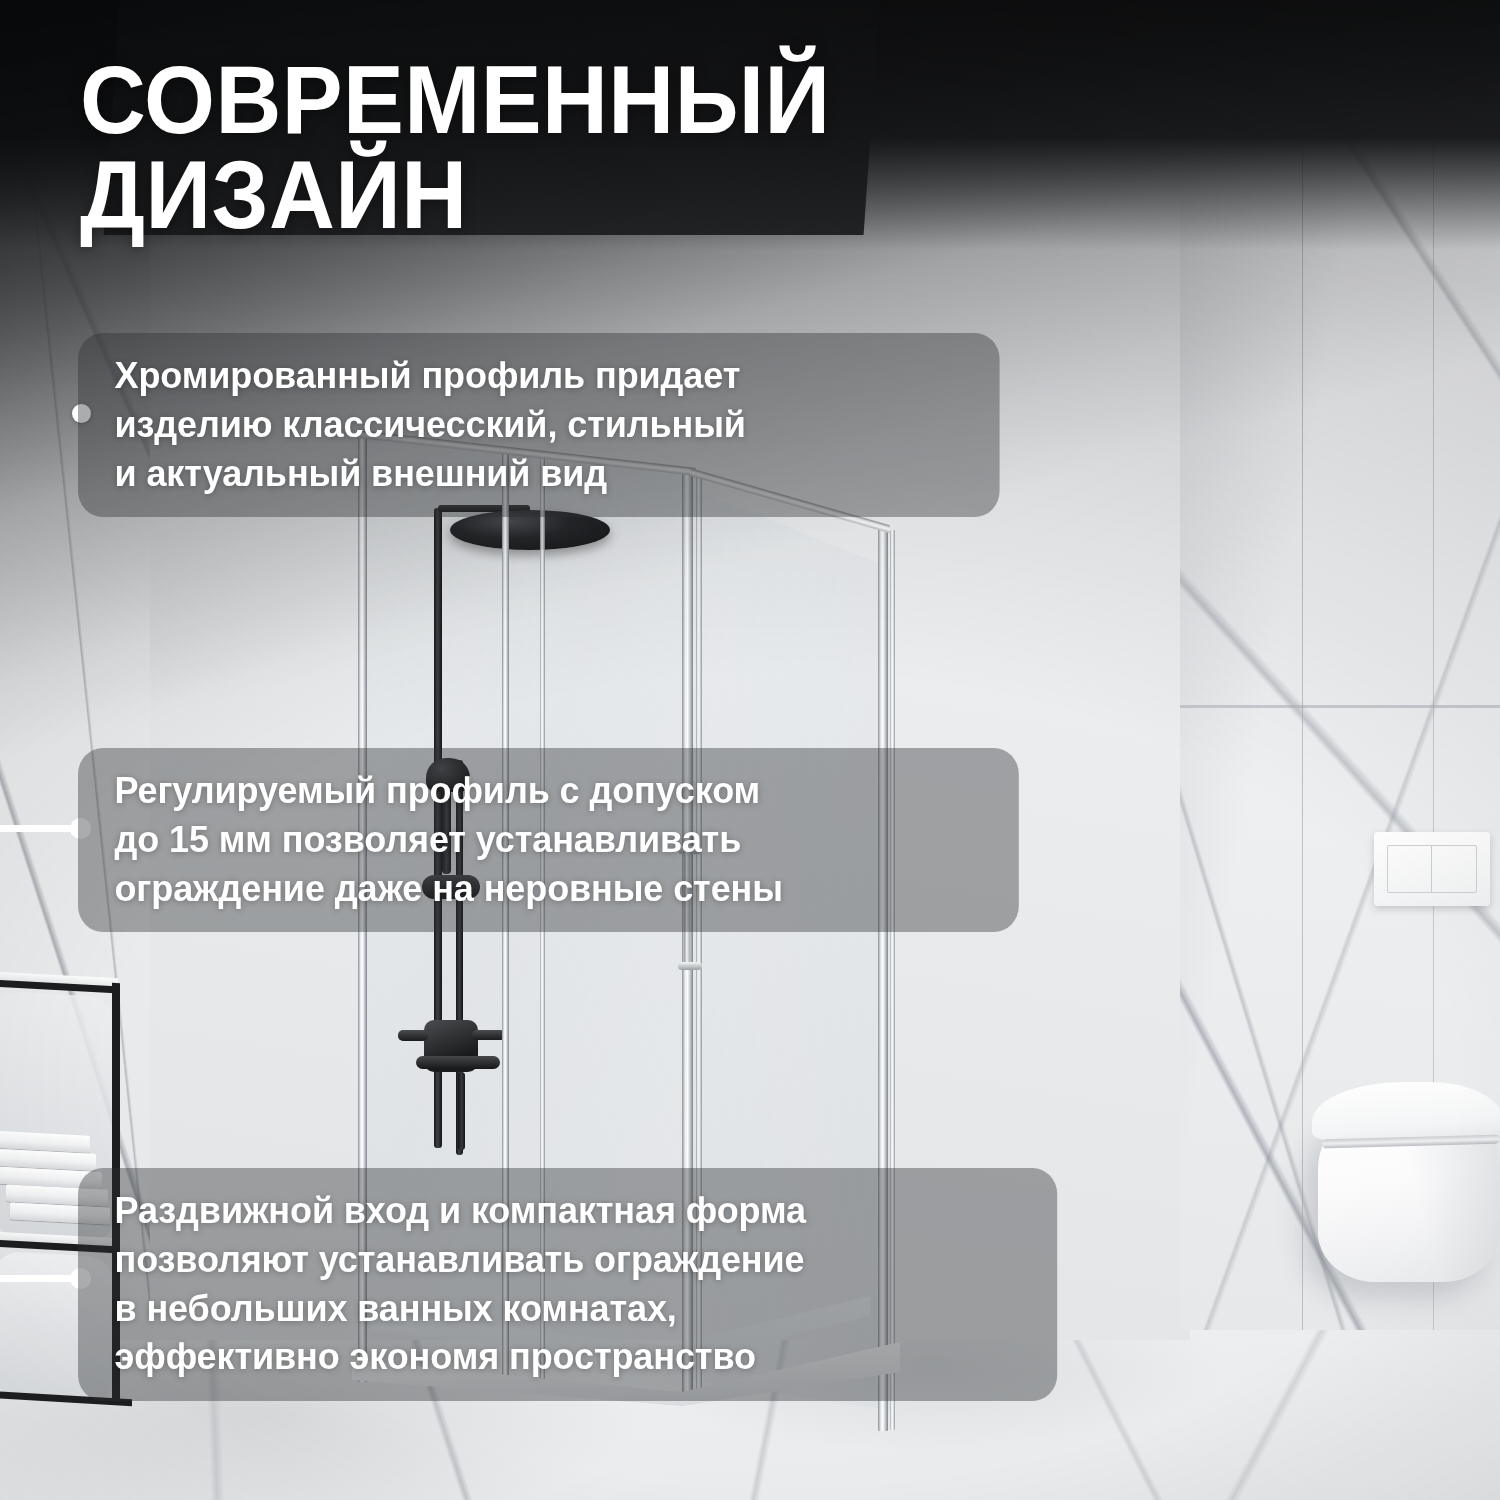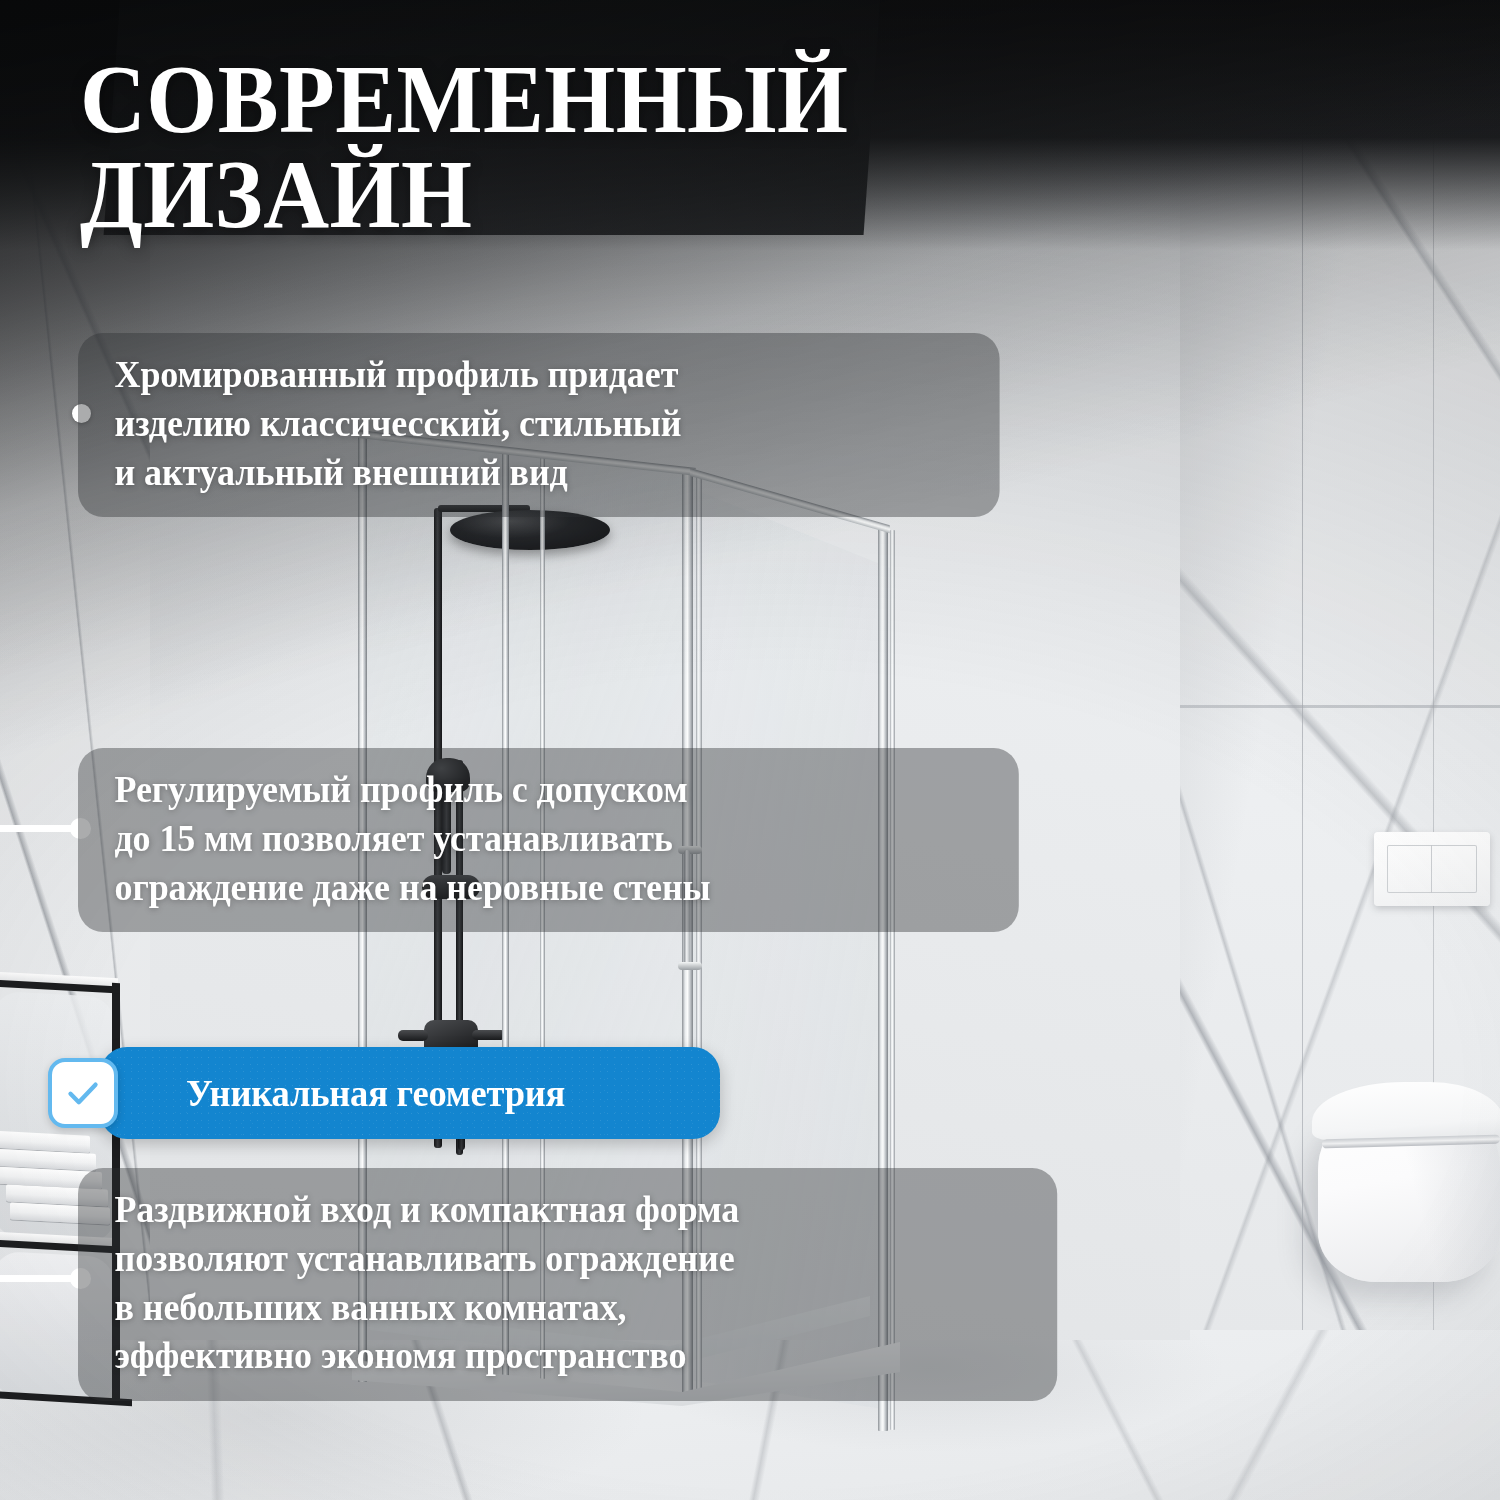--- a/index.html
+++ b/index.html
@@ -286,21 +286,21 @@
 
   
   .vignette{
     position:absolute; inset:0; pointer-events:none;
     background:
       linear-gradient(165deg, rgba(8,9,10,.94) 0%, rgba(12,13,14,.62) 14%, rgba(20,21,22,.18) 27%, rgba(0,0,0,0) 40%),
       radial-gradient(ellipse 1500px 900px at 52% 72%, rgba(0,0,0,0) 45%, rgba(40,42,45,.18) 100%);
   }
 
   
-  .content { position:absolute; inset:0;font-family:Liberation Serif, serif; }
+  .content { position:absolute; inset:0; }
 
   .title{
     position:absolute; left:80px; top:52px; width:900px;
     color:#fff;
     font-size:97px; line-height:.98; font-weight:700;
     letter-spacing:.5px;
     transform:scaleX(.94); transform-origin:left top;
     text-shadow:0 2px 14px rgba(0,0,0,.40);
     white-space:pre-line;
   }
@@ -462,28 +462,20 @@
     <div class="panel panel-1">Хромированный профиль придает
 изделию классичесский, стильный
 и актуальный внешний вид</div>
 
 
     <div class="connector conn-1"></div>
     <div class="panel panel-2">Регулируемый профиль с допуском
 до 15 мм позволяет устанавливать
 ограждение даже на неровные стены</div>
 
-    <div class="badge badge-2">
-      <div class="checkbox">
-        <svg viewBox="0 0 24 24" fill="none" stroke="#63b9ef" stroke-width="2.6" stroke-linecap="round" stroke-linejoin="round" aria-hidden="true">
-          <polyline points="4.5,12.5 9.5,17.5 19.5,7"></polyline>
-        </svg>
-      </div>
-      <span class="badge-label">Уникальная геометрия</span>
-    </div>
 
     <div class="connector conn-2"></div>
     <div class="panel panel-3">Раздвижной вход и компактная форма
 позволяют устанавливать ограждение
 в небольших ванных комнатах,
 эффективно экономя пространство</div>
 
   </div>
 </div>
 

